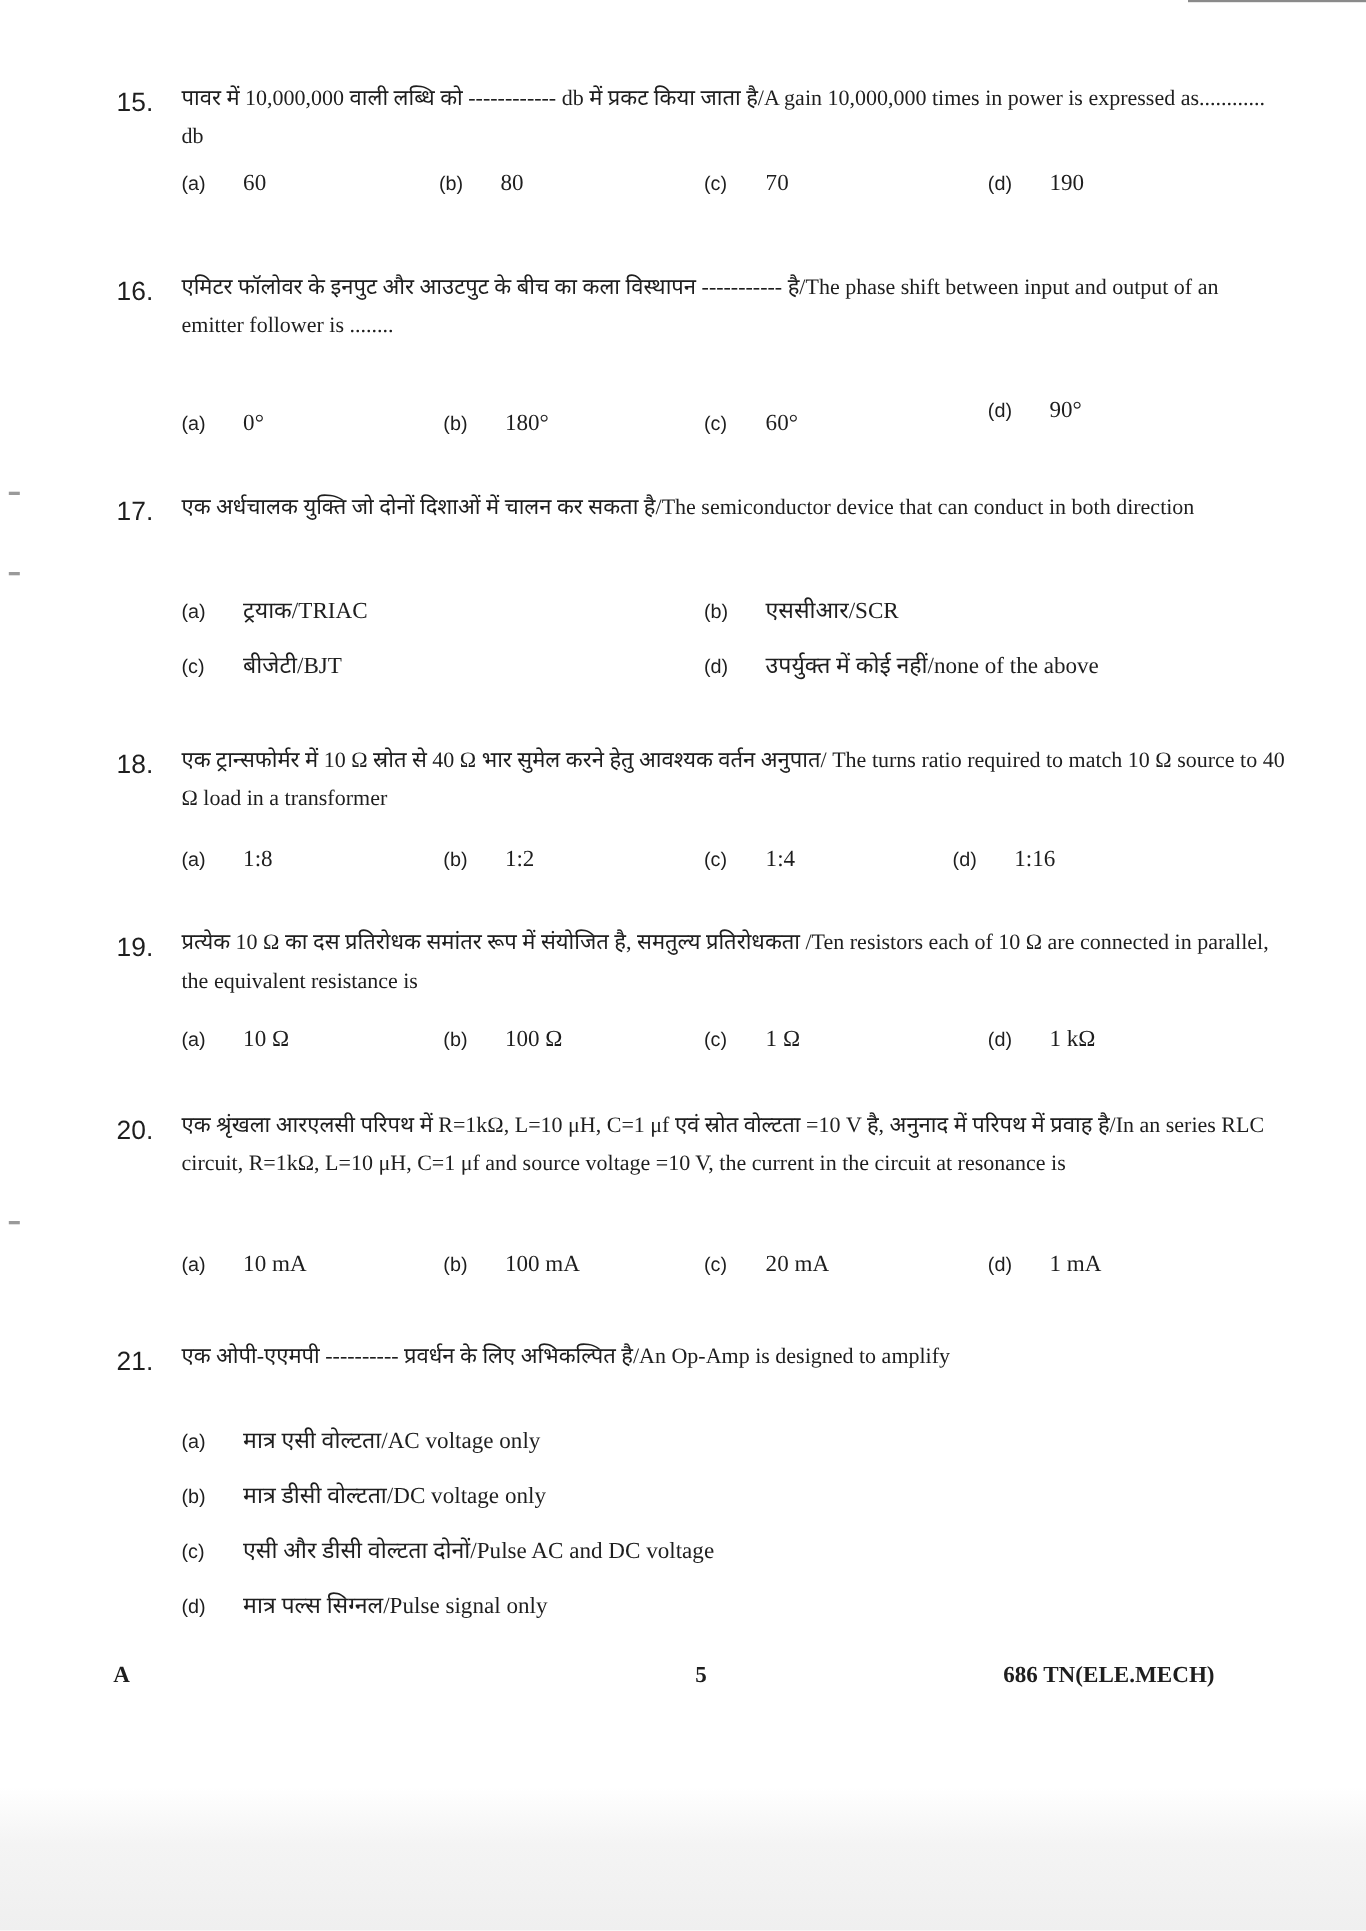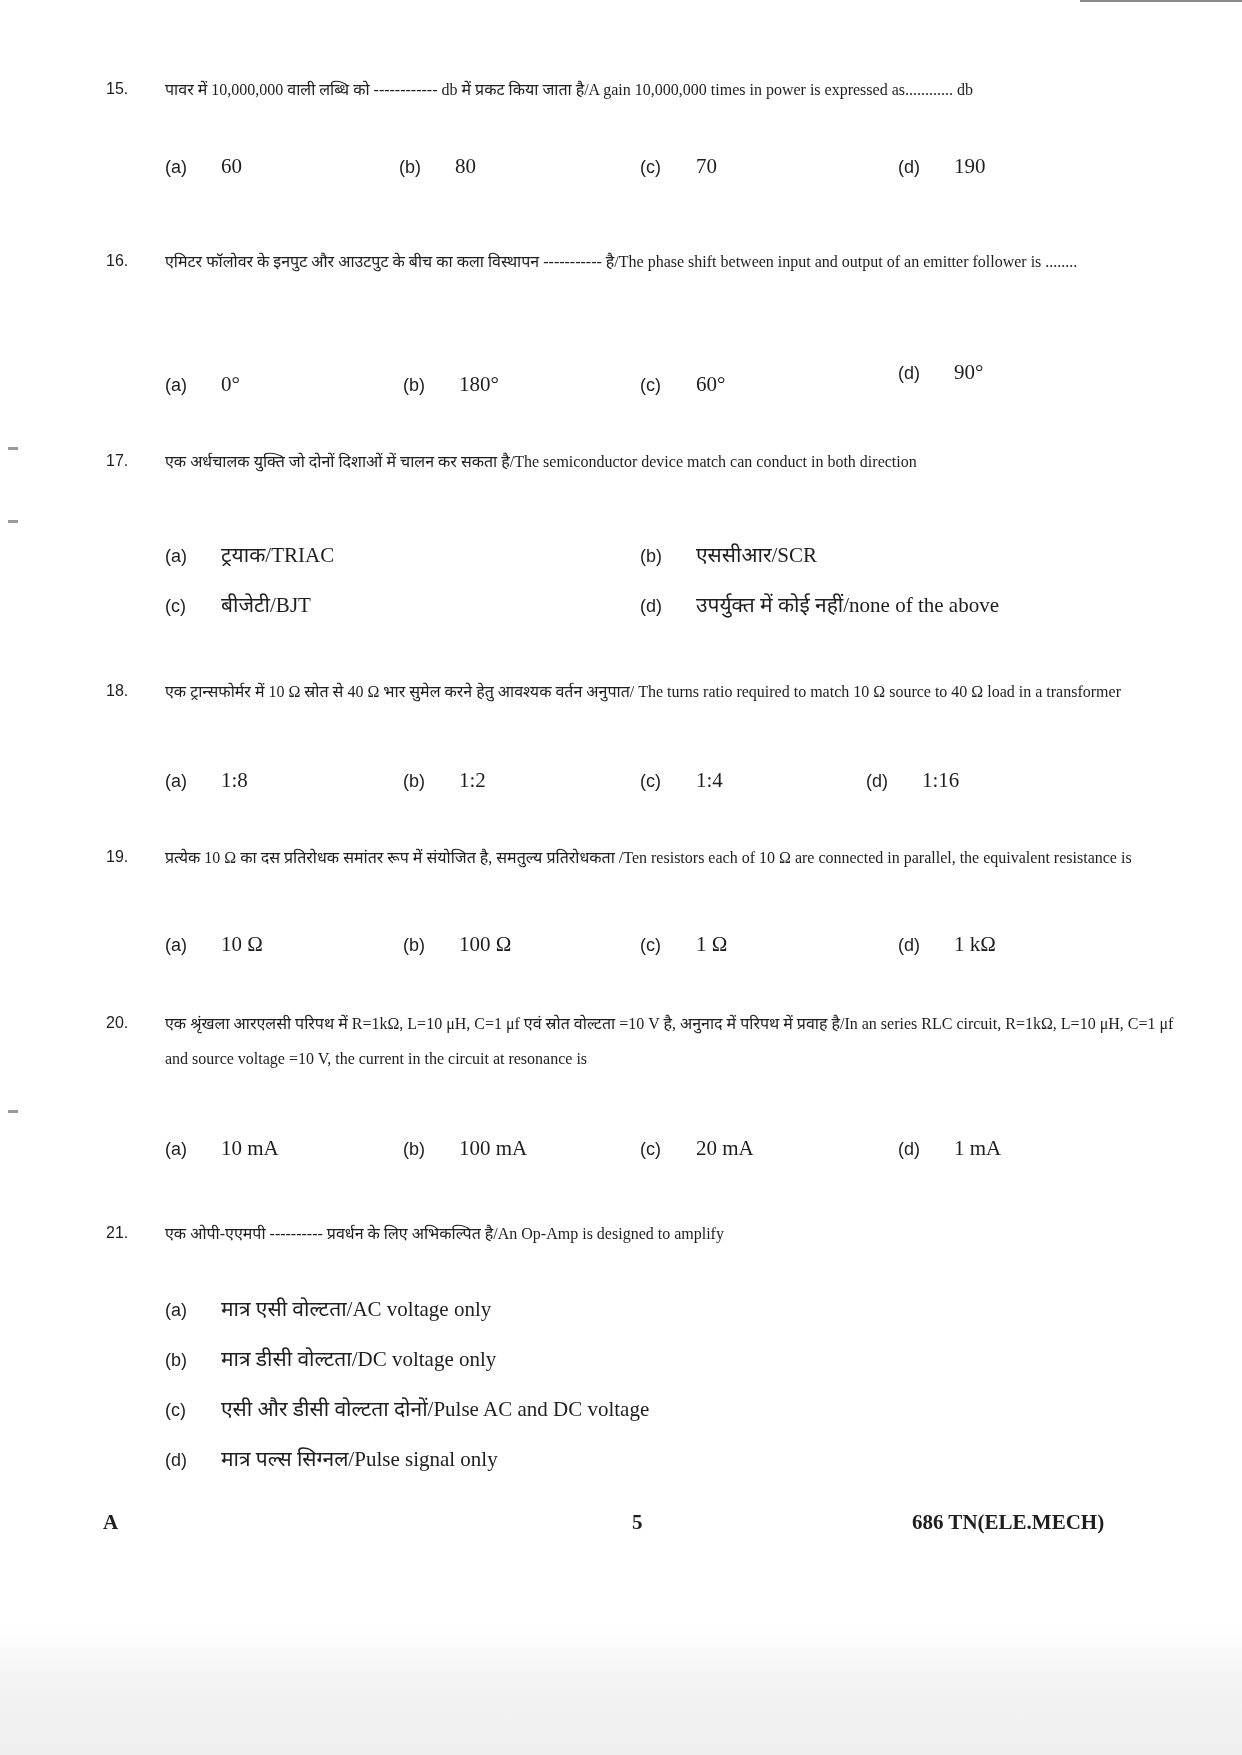--- a/index.html
+++ b/index.html
@@ -14,25 +14,25 @@
       background: linear-gradient(to bottom, #ffffff 0%, #f4f4f4 40%, #efefef 100%);
     }
     .scan-top-line {
       position: absolute; top: 0; left: 1080px; width: 162px; height: 2px; background: #8a8a8a;
     }
     .edge-mark { position: absolute; left: 8px; width: 10px; height: 3px; background: #9a9a9a; }
     .q { position: absolute; left: 0; width: 1242px; }
     .qnum {
       position: absolute; left: 106px;
       font-family: "Liberation Sans", "DejaVu Sans", sans-serif;
-      font-size: 16px;
+      font-size: 24px;
     }
     .qtext {
       position: absolute; left: 165px; width: 1000px;
-      font-size: 16px; line-height: 35px;
+      font-size: 20px; line-height: 35px;
     }
     .opt { position: absolute; font-size: 21px; }
     .opt .lbl {
       font-family: "Liberation Sans", "DejaVu Sans", sans-serif;
       font-size: 18px; display: inline-block; width: 56px;
     }
     .footer { position: absolute; top: 1510px; font-weight: bold; font-size: 21px; }
   </style>
 </head>
 <body>
@@ -56,21 +56,21 @@
   <span class="qnum" style="top:0">16.</span>
   <div class="qtext" style="top:-8px">एमिटर फॉलोवर के इनपुट और आउटपुट के बीच का कला विस्थापन ----------- है/The phase shift between input and output of an emitter follower is ........</div>
   <div class="opt" style="left:165px;top:120px"><span class="lbl">(a)</span><span>0°</span></div>
   <div class="opt" style="left:403px;top:120px"><span class="lbl">(b)</span><span>180°</span></div>
   <div class="opt" style="left:640px;top:120px"><span class="lbl">(c)</span><span>60°</span></div>
   <div class="opt" style="left:898px;top:108px"><span class="lbl">(d)</span><span>90°</span></div>
 </div>
 
 <div class="q" style="top:452px">
   <span class="qnum" style="top:0">17.</span>
-  <div class="qtext" style="top:-8px">एक अर्धचालक युक्ति जो दोनों दिशाओं में चालन कर सकता है/The semiconductor device match can conduct in both direction</div>
+  <div class="qtext" style="top:-8px">एक अर्धचालक युक्ति जो दोनों दिशाओं में चालन कर सकता है/The semiconductor device that can conduct in both direction</div>
   <div class="opt" style="left:165px;top:88px"><span class="lbl">(a)</span><span>ट्रयाक/TRIAC</span></div>
   <div class="opt" style="left:640px;top:88px"><span class="lbl">(b)</span><span>एससीआर/SCR</span></div>
   <div class="opt" style="left:165px;top:138px"><span class="lbl">(c)</span><span>बीजेटी/BJT</span></div>
   <div class="opt" style="left:640px;top:138px"><span class="lbl">(d)</span><span>उपर्युक्त में कोई नहीं/none of the above</span></div>
 </div>
 
 <div class="q" style="top:682px">
   <span class="qnum" style="top:0">18.</span>
   <div class="qtext" style="top:-8px;width:1010px">एक ट्रान्सफोर्मर में 10 Ω स्रोत से 40 Ω भार सुमेल करने हेतु आवश्यक वर्तन अनुपात/ The turns ratio required to match 10 Ω source to 40 Ω load in a transformer</div>
   <div class="opt" style="left:165px;top:86px"><span class="lbl">(a)</span><span>1:8</span></div>

